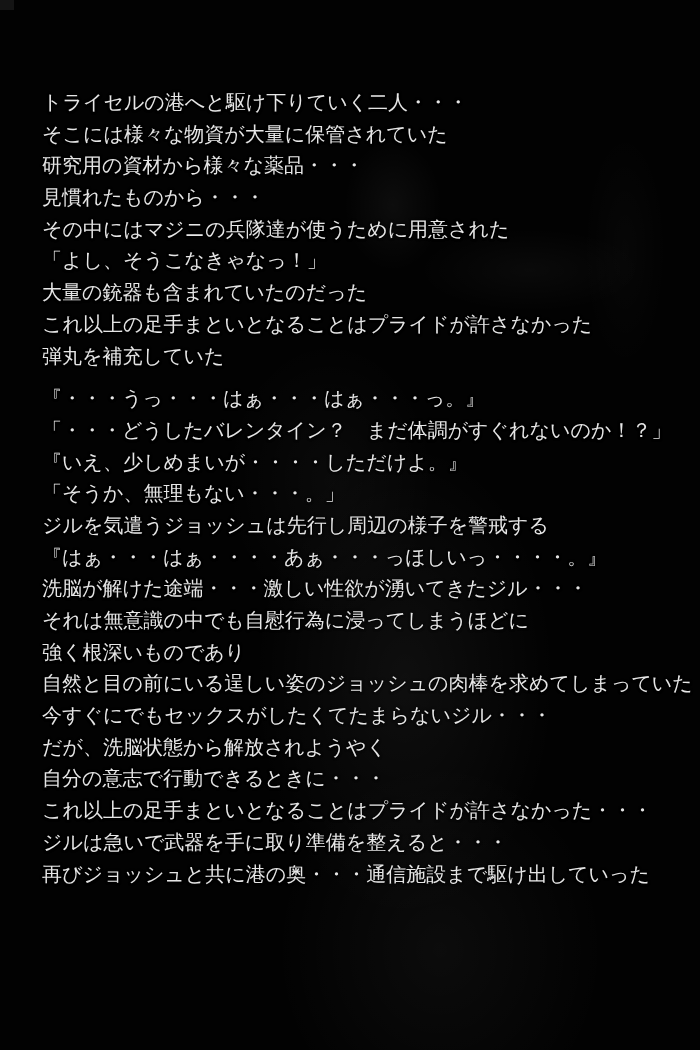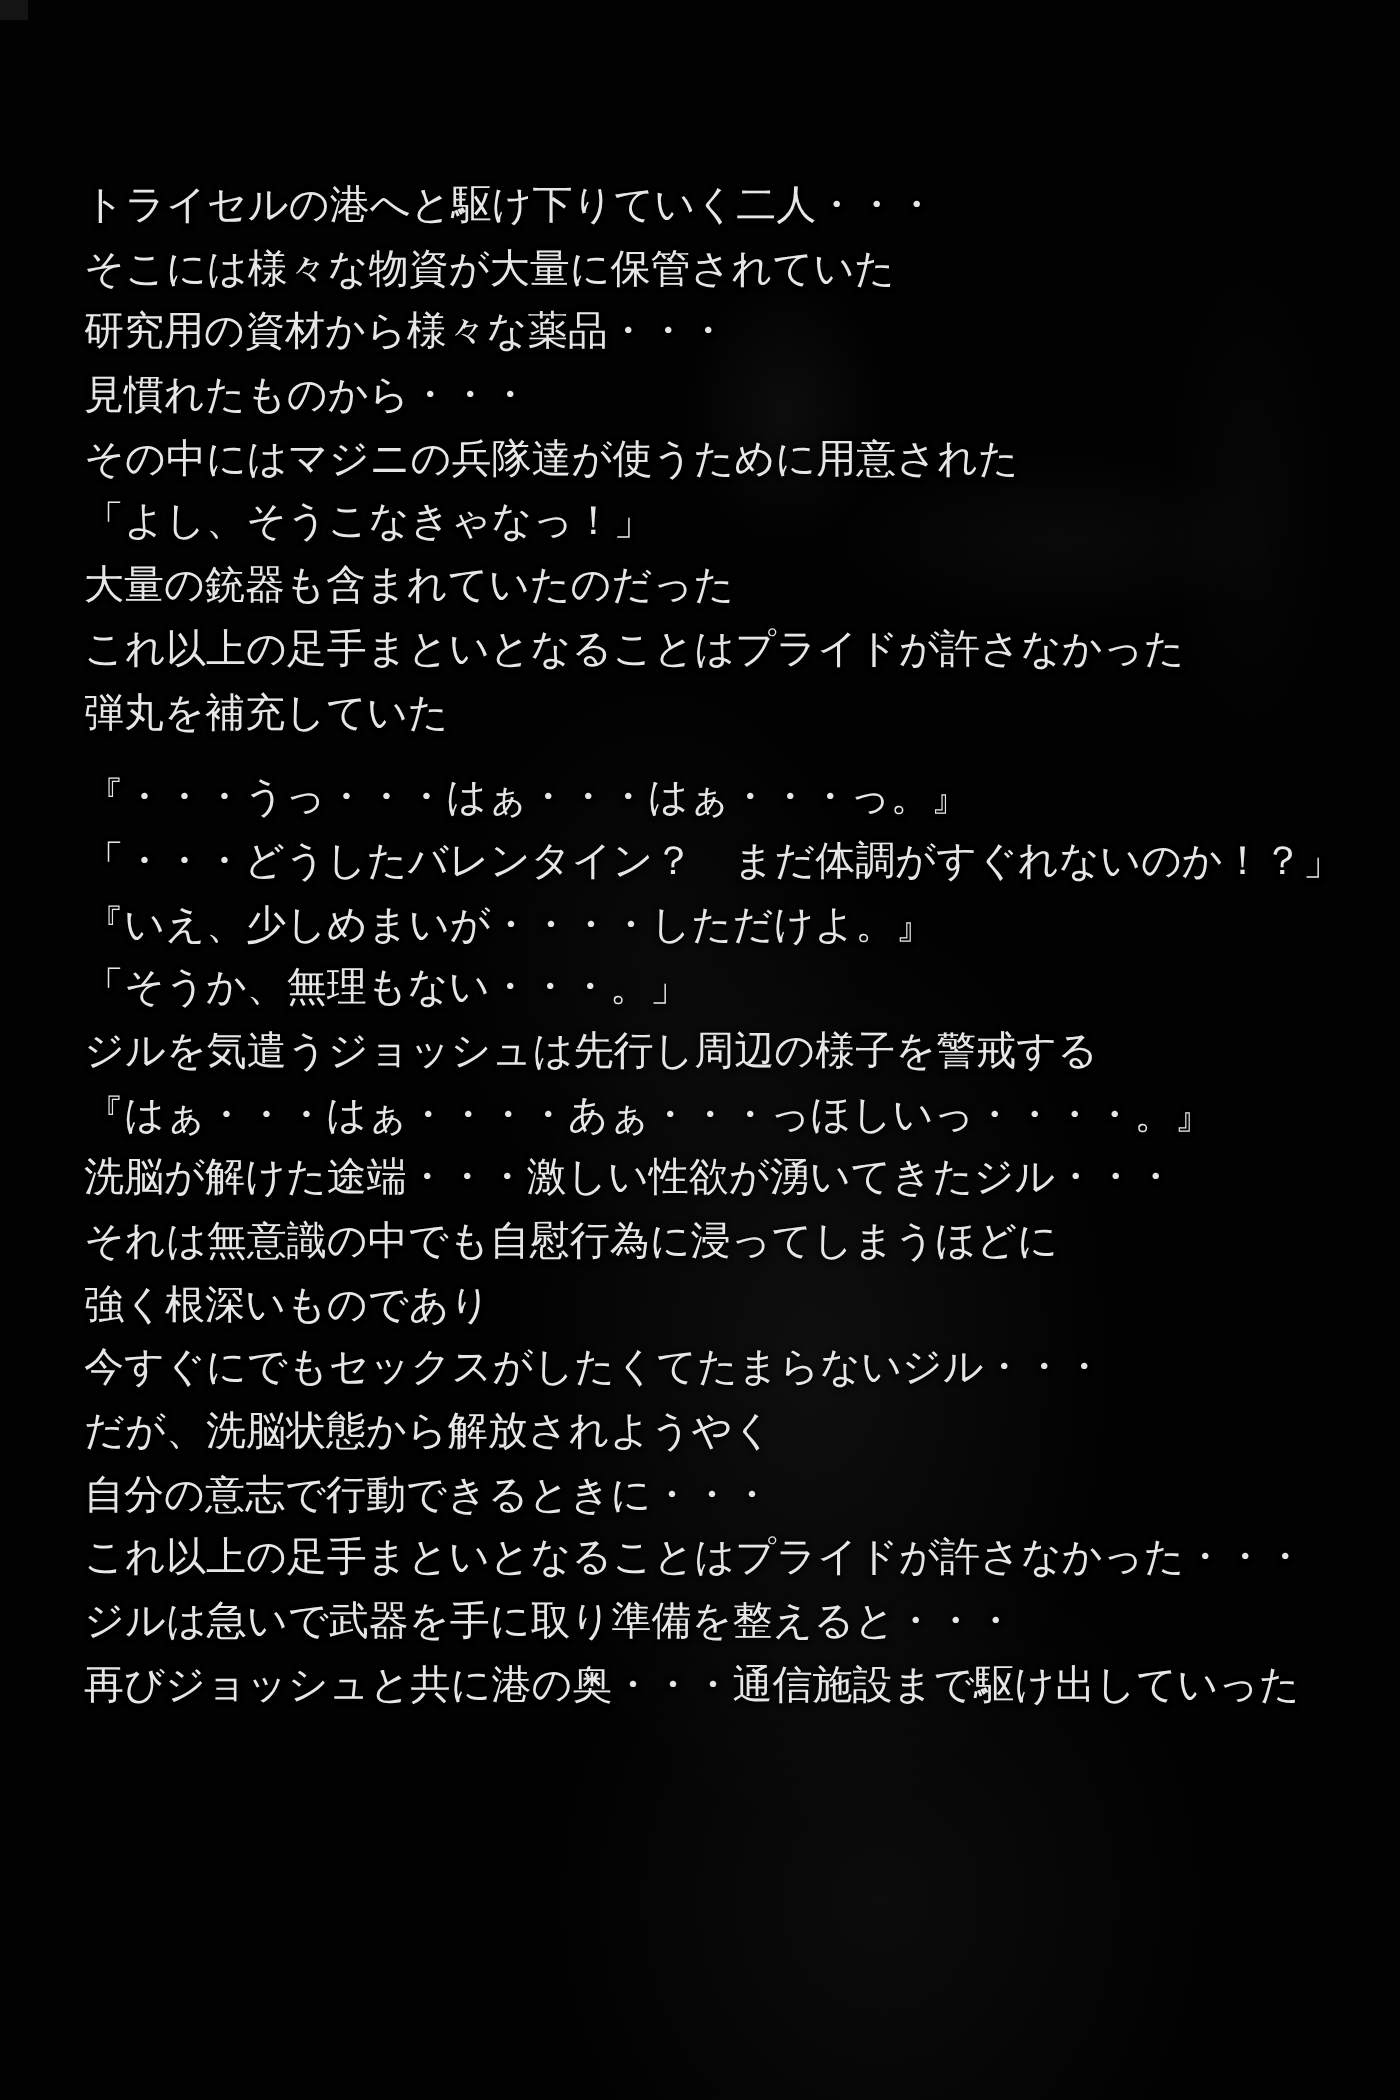--- a/index.html
+++ b/index.html
@@ -71,20 +71,21 @@
 
     <div class="line">『・・・うっ・・・はぁ・・・はぁ・・・っ。』</div>
     <div class="line">「・・・どうしたバレンタイン？　まだ体調がすぐれないのか！？」</div>
     <div class="line">『いえ、少しめまいが・・・・しただけよ。』</div>
     <div class="line">「そうか、無理もない・・・。」</div>
     <div class="line">ジルを気遣うジョッシュは先行し周辺の様子を警戒する</div>
     <div class="line">『はぁ・・・はぁ・・・・あぁ・・・っほしいっ・・・・。』</div>
     <div class="line">洗脳が解けた途端・・・激しい性欲が湧いてきたジル・・・</div>
     <div class="line">それは無意識の中でも自慰行為に浸ってしまうほどに</div>
     <div class="line">強く根深いものであり</div>
+    <div class="line">自然と目の前にいる逞しい姿のジョッシュの肉棒を求めてしまっていた</div>
     <div class="line">今すぐにでもセックスがしたくてたまらないジル・・・</div>
     <div class="line">だが、洗脳状態から解放されようやく</div>
     <div class="line">自分の意志で行動できるときに・・・</div>
     <div class="line">これ以上の足手まといとなることはプライドが許さなかった・・・</div>
     <div class="line">ジルは急いで武器を手に取り準備を整えると・・・</div>
     <div class="line">再びジョッシュと共に港の奥・・・通信施設まで駆け出していった</div>
   </div>
 </div>
 
 </body></html>

